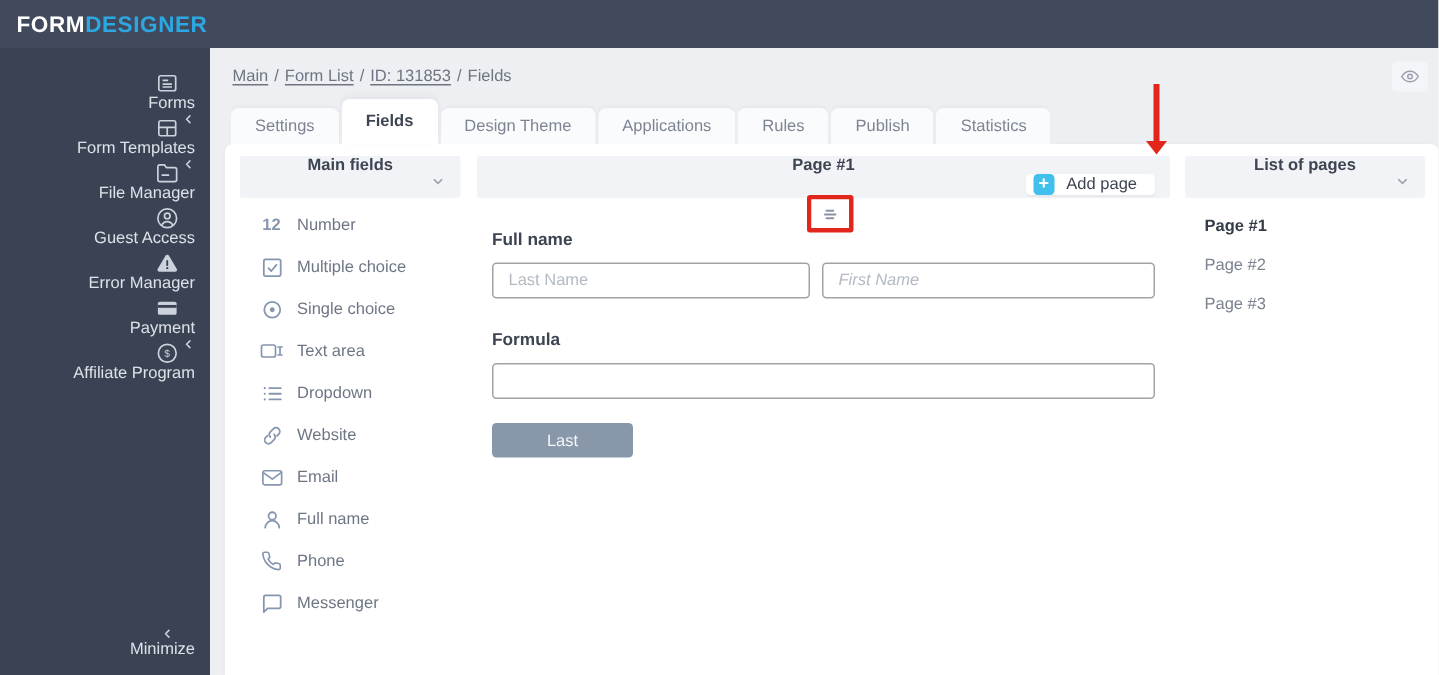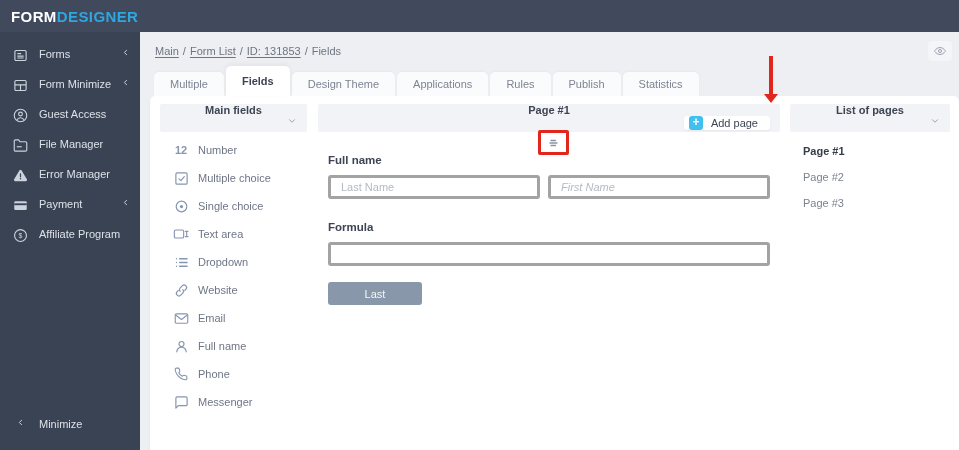--- a/index.html
+++ b/index.html
@@ -12,21 +12,21 @@
   .logo .accent { color:#2da7e2; }
   .topbar-right { margin-left:auto; display:flex; align-items:center; height:32px; }
   .avatar { width:22px; height:22px; border-radius:50%; background:#99a2af; display:flex; align-items:center; justify-content:center; margin-right:8px; cursor:pointer; }
   .user-label { color:#fff; font-size:11px; margin-right:16px; cursor:pointer; }
   .lang-box { width:32px; height:32px; background:#353e4e; color:#fff; font-size:11px; display:flex; align-items:center; justify-content:center; cursor:pointer; }
   .bell-btn { margin:0 14px 0 16px; cursor:pointer; display:flex; }
   .burger-btn { margin-right:12px; cursor:pointer; display:flex; }
 
   
   .sidebar { position:absolute; top:32px; left:0; width:140px; height:418px; background:#3a4353; z-index:20; }
-  .side-item { display:flex; align-items:flex-start; height:30px; padding:0 10px 0 12px; cursor:pointer; }
+  .side-item { display:flex; align-items:flex-end; height:30px; padding:0 10px 0 12px; cursor:pointer;flex-direction:column; }
   .side-item .ic { width:17px; display:flex; justify-content:center; margin-right:10px; }
   .side-item .lbl { font-size:11px; color:#dde1e9; flex:1; white-space:nowrap; }
   .side-item .chev { display:flex; }
   .side-minimize { position:absolute; bottom:2px; left:0; width:140px; }
 
   
   .content { position:absolute; top:32px; left:140px; width:819px; height:418px; background:#edeff2; }
   .breadcrumb { position:absolute; top:13px; left:15px; font-size:11px; color:#6e7582; }
   .breadcrumb a { color:#6e7582; text-decoration:underline; text-underline-offset:2px; cursor:pointer; }
   .breadcrumb .sep { margin:0 4px; text-decoration:none; }
@@ -57,21 +57,21 @@
   .add-page-lbl { font-size:11px; color:#3d4452; }
   .red-box { margin-left:9px; border:3px solid #e2261b; border-radius:2px; padding:0; display:flex; }
   .pages-list-btn { width:25px; height:19px; background:#fff; display:flex; align-items:center; justify-content:center; cursor:pointer; }
   .annotation-arrow { position:absolute; left:624px; top:24px; width:14px; height:48px; z-index:10; pointer-events:none; }
   .annotation-arrow .shaft { position:absolute; left:5px; top:0; width:4px; height:40px; background:#e2261b; }
   .annotation-arrow .head { position:absolute; left:0; top:38px; width:0; height:0; border-left:7px solid transparent; border-right:7px solid transparent; border-top:9px solid #e2261b; }
 
   .form-area { padding:22px 0 0 10px; }
   .form-label { font-size:11.5px; font-weight:bold; color:#3d4452; margin-bottom:9px; }
   .name-row { display:flex; margin-bottom:22px; }
-  .txt-input { height:24px; border:3px solid #a3a3a3; border-radius:3px; font-size:11px; color:#3d4452; padding:0 10px; outline:none; background:#fff; font-family:"Liberation Sans", sans-serif; }
+  .txt-input { height:24px; border:1px solid #a3a3a3; border-radius:3px; font-size:11px; color:#3d4452; padding:0 10px; outline:none; background:#fff; font-family:"Liberation Sans", sans-serif; }
   .txt-input::placeholder { color:#b3bac4; }
   .last-name { width:212px; margin-right:8px; }
   .first-name { width:222px;font-style:italic; }
   .formula-input { width:442px; margin-bottom:16px; }
   .next-btn { width:94px; height:23px; background:#8897aa; border:none; border-radius:3px; color:#f4f6f8; font-size:11px; cursor:pointer; font-family:"Liberation Sans", sans-serif; }
 
   
   .pages-panel { position:absolute; top:8px; left:640px; width:160px; }
   .page-item { height:26px; display:flex; align-items:center; padding-left:13px; font-size:11px; color:#7b8290; cursor:pointer; }
   .page-item.current { font-weight:bold; color:#353c49; }
@@ -103,45 +103,45 @@
           </svg>
         </span>
     </div>
     <div class="side-item">
       <span class="ic">
           <svg width="15" height="15" viewBox="0 0 24 24" fill="none" stroke="#ccd3dd" stroke-width="1.8" stroke-linejoin="round">
             <rect x="3" y="4" width="18" height="16" rx="2"></rect>
             <path d="M3 11h18M12 11v9"></path>
           </svg>
         </span>
-      <span class="lbl">Form Minimize</span>
+      <span class="lbl">Form Templates</span>
       <span class="chev">
           <svg width="9" height="9" viewBox="0 0 24 24" fill="none" stroke="#ccd3dd" stroke-width="2.6" stroke-linecap="round">
             <path d="M15 18l-6-6 6-6"></path>
           </svg>
         </span>
+    </div>
+    <div class="side-item">
+      <span class="ic">
+          <svg width="15" height="15" viewBox="0 0 24 24" fill="none" stroke="#ccd3dd" stroke-width="1.8" stroke-linejoin="round">
+            <path d="M22 19a2 2 0 0 1-2 2H4a2 2 0 0 1-2-2V5a2 2 0 0 1 2-2h5l2 3h9a2 2 0 0 1 2 2z"></path>
+            <path d="M6 14h8"></path>
+          </svg>
+        </span>
+      <span class="lbl">File Manager</span>
     </div>
     <div class="side-item">
       <span class="ic">
           <svg width="15" height="15" viewBox="0 0 24 24" fill="none" stroke="#ccd3dd" stroke-width="1.8" stroke-linejoin="round">
             <circle cx="12" cy="12" r="10"></circle>
             <circle cx="12" cy="9.5" r="3"></circle>
             <path d="M6.3 19.4a6.2 6.2 0 0 1 11.4 0"></path>
           </svg>
         </span>
       <span class="lbl">Guest Access</span>
-    </div>
-    <div class="side-item">
-      <span class="ic">
-          <svg width="15" height="15" viewBox="0 0 24 24" fill="none" stroke="#ccd3dd" stroke-width="1.8" stroke-linejoin="round">
-            <path d="M22 19a2 2 0 0 1-2 2H4a2 2 0 0 1-2-2V5a2 2 0 0 1 2-2h5l2 3h9a2 2 0 0 1 2 2z"></path>
-            <path d="M6 14h8"></path>
-          </svg>
-        </span>
-      <span class="lbl">File Manager</span>
     </div>
     <div class="side-item">
       <span class="ic">
           <svg width="15" height="15" viewBox="0 0 24 24">
             <path fill="#ccd3dd" d="M10.29 3.86L1.82 18a2 2 0 0 0 1.71 3h16.94a2 2 0 0 0 1.71-3L13.71 3.86a2 2 0 0 0-3.42 0z"></path>
             <path stroke="#3a4353" stroke-width="2" stroke-linecap="round" d="M12 9.5v4.5"></path>
             <circle cx="12" cy="17.3" r="1.2" fill="#3a4353"></circle>
           </svg>
         </span>
       <span class="lbl">Error Manager</span>
@@ -186,21 +186,21 @@
     </div>
 
     <div class="preview-btn">
       <svg width="14" height="12" viewBox="0 0 24 24" fill="none" stroke="#9aa1ae" stroke-width="2">
           <path d="M1 12s4-7 11-7 11 7 11 7-4 7-11 7-11-7-11-7z"></path>
           <circle cx="12" cy="12" r="3"></circle>
         </svg>
     </div>
 
     <div class="tabs">
-      <div class="tab">Multiple</div>
+      <div class="tab">Settings</div>
       <div class="tab active">Fields</div>
       <div class="tab">Design Theme</div>
       <div class="tab">Applications</div>
       <div class="tab">Rules</div>
       <div class="tab">Publish</div>
       <div class="tab">Statistics</div>
     </div>
 
     <div class="annotation-arrow">
       <div class="shaft"></div>

